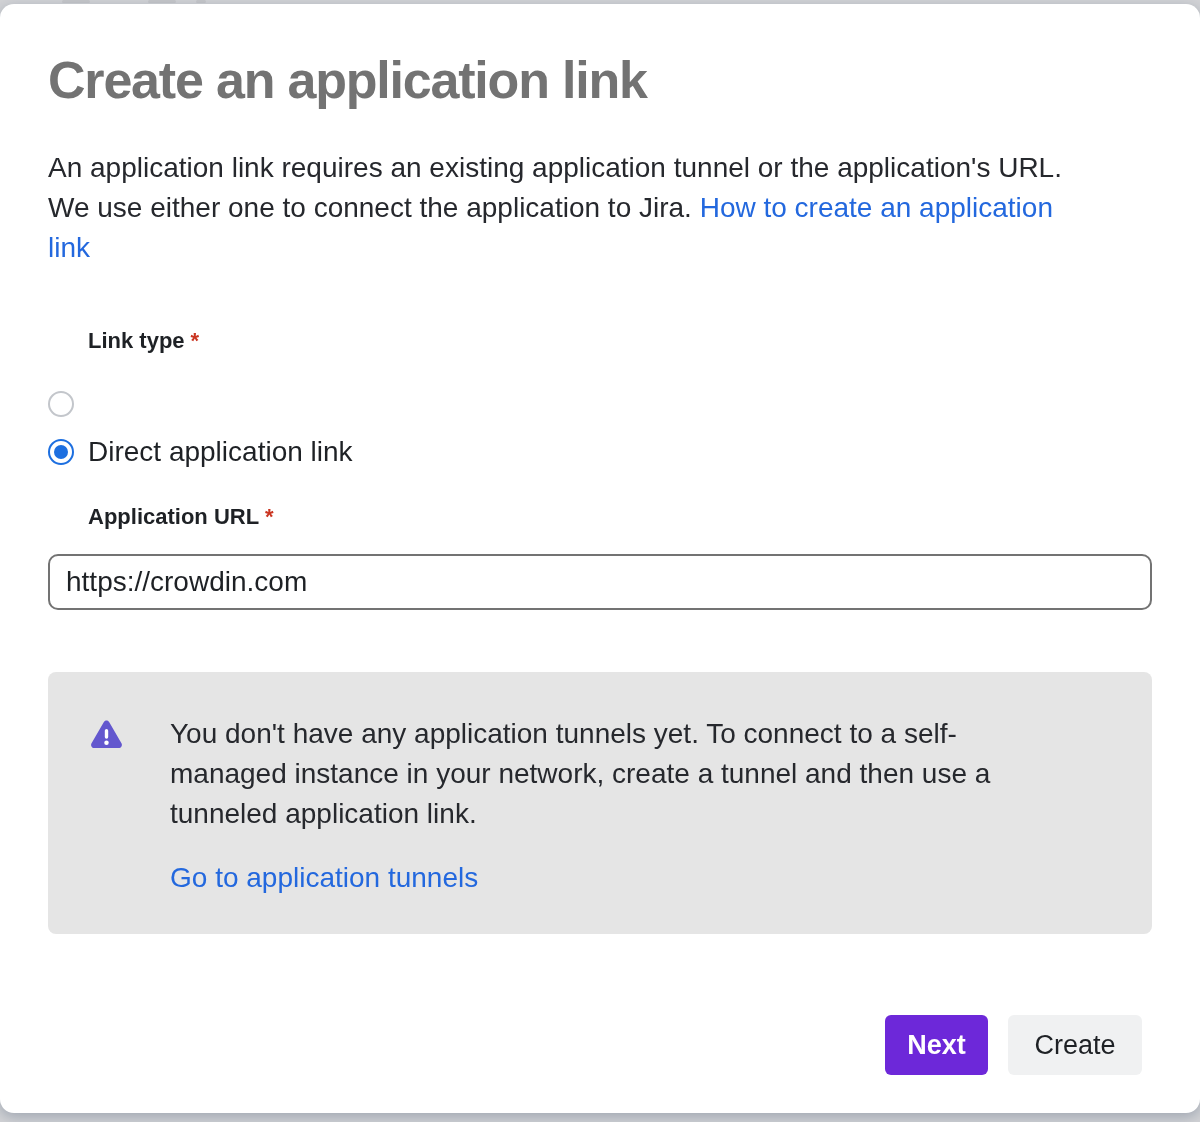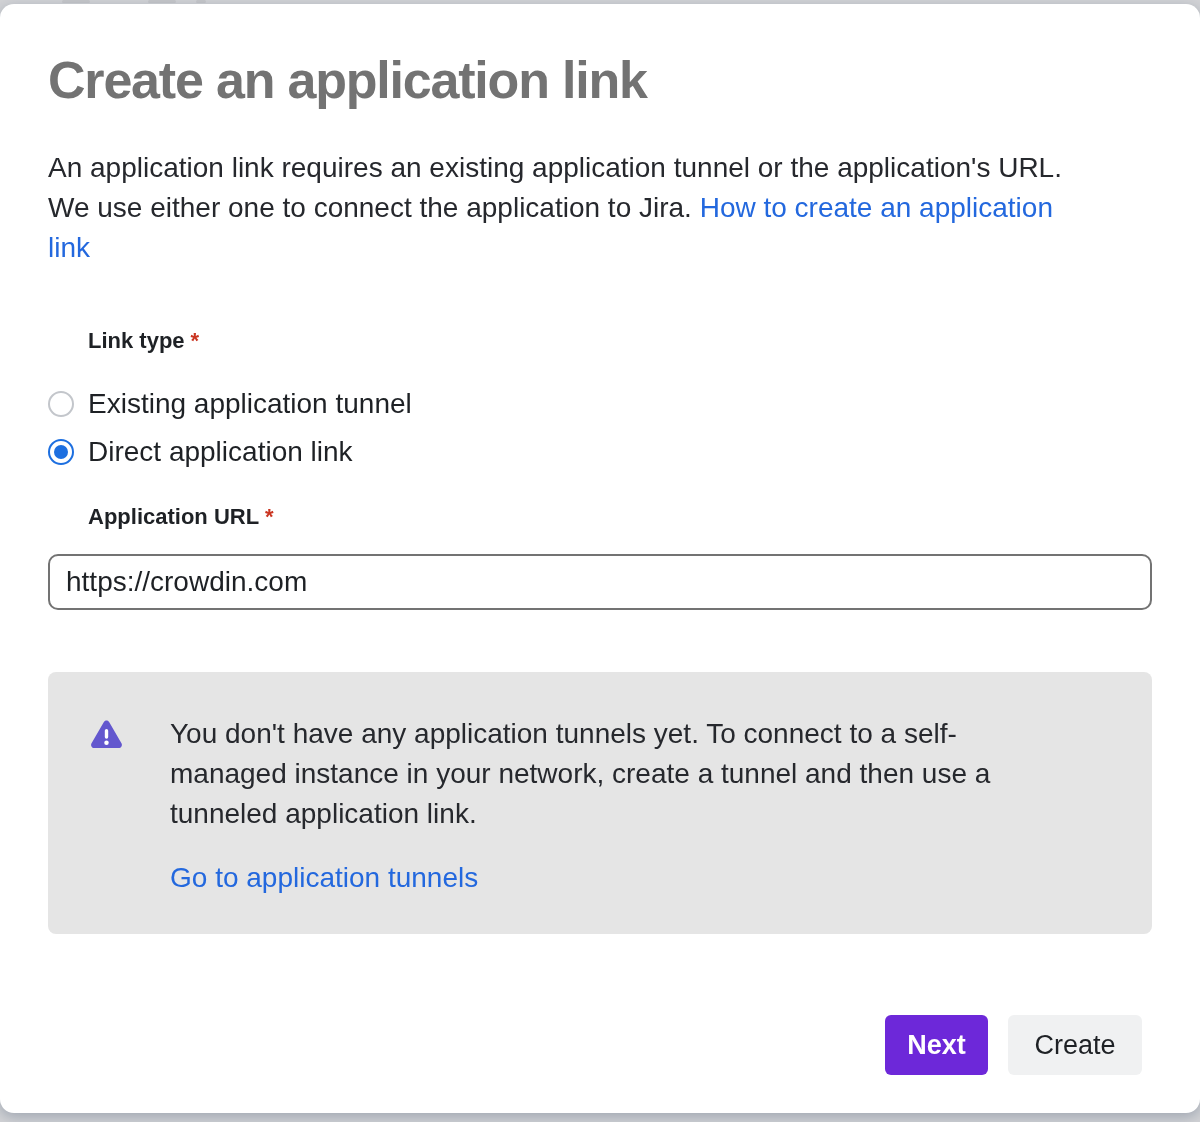--- a/index.html
+++ b/index.html
@@ -115,21 +115,20 @@
     <h1 class="title">Create an application link</h1>
 
     <p class="intro"><span>An application link requires an existing application tunnel or the application's URL.
 We use either one to connect the application to Jira. </span><a class="text-link">How to create an application
 link</a></p>
 
     <div class="field-label label-linktype"><span>Link type</span><span class="req">*</span></div>
 
     <div class="radio-row r1">
       <span class="radio-circle"></span>
-      <span class="radio-label">Existing application tunnel</span>
     </div>
 
     <div class="radio-row r2">
       <span class="radio-circle checked"></span>
       <span class="radio-label">Direct application link</span>
     </div>
 
     <div class="field-label label-appurl"><span>Application URL</span><span class="req">*</span></div>
 
     <input class="url-input" type="text" value="https://crowdin.com" style="">

